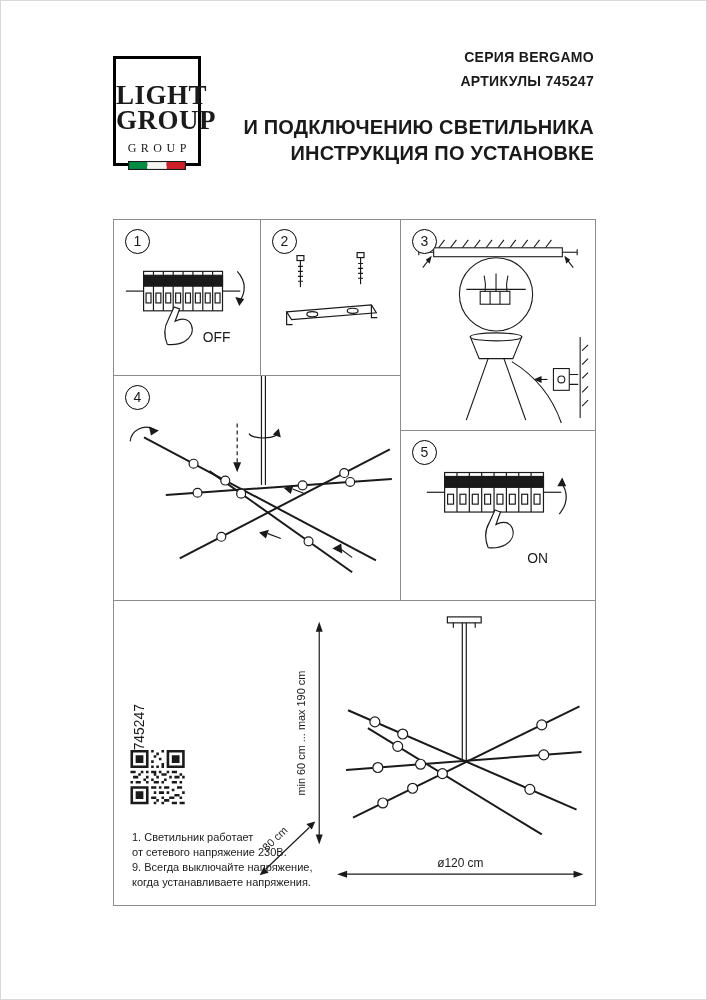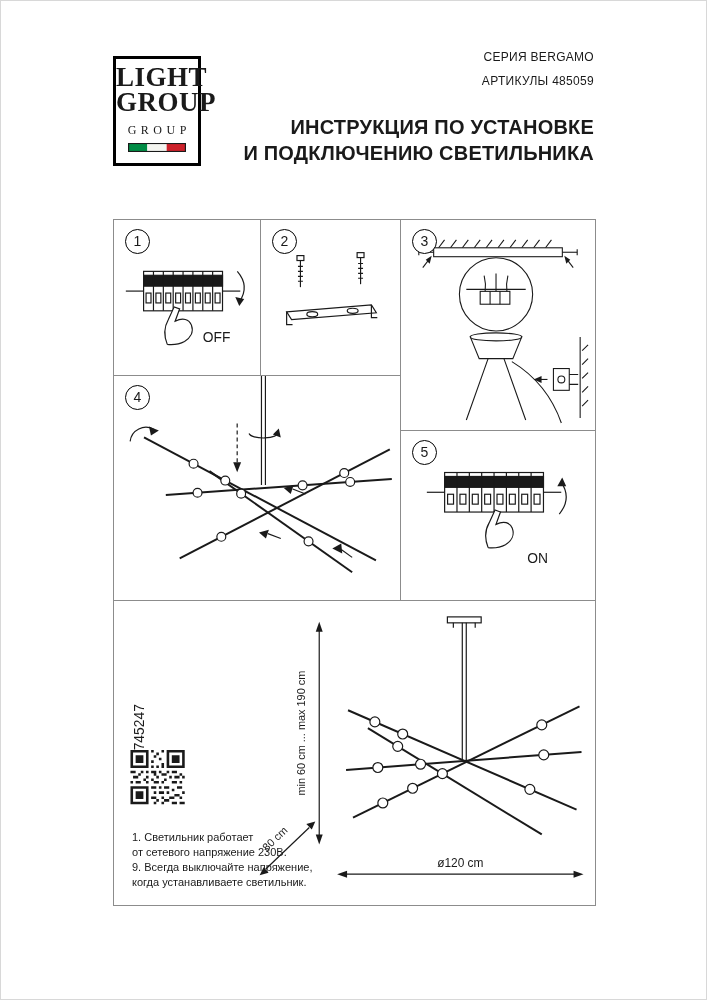--- a/index.html
+++ b/index.html
@@ -11,35 +11,35 @@
     font-family: "Liberation Sans", sans-serif;
     color: #1a1a1a;
     border: 1px solid #d8d8d8;
     overflow: hidden;
   }
   
   .logo {
     position: absolute; left: 112px; top: 55px;
     width: 88px; height: 110px;
     border: 3px solid #000;
-    text-align: center; padding-top: 6px;
+    text-align: center; padding-top: 24px;
     background: #fff;
   }
   .logo-word {
     font-family: "Liberation Serif", serif;
     font-weight: 700; font-size: 27px; line-height: 25px; letter-spacing: 0.5px;
   }
   .logo-group {
     font-family: "Liberation Serif", serif;
     font-size: 12px; letter-spacing: 4.5px; text-indent: 4.5px; margin-top: 8px;
   }
   .logo-flag { display: block; width: 58px; height: 9px; margin: 5px auto 0; }
   
   .header-text { position: absolute; top: 44px; right: 112px; text-align: right; }
-  .series { font-size: 12px; font-weight: 400; line-height: 24px; letter-spacing: 0.3px; }
+  .series { font-size: 14px; font-weight: 700; line-height: 24px; letter-spacing: 0.3px; }
   .titles { margin-top: 21px; }
   .doc-title { font-size: 20px; font-weight: 700; line-height: 26px; letter-spacing: 0.2px; }
   
   .panel { position: absolute; border: 1px solid #8c8c8c; background: #fff; }
   #p1 { left:112px; top:218px; width:148px; height:157px; }
   #p2 { left:259px; top:218px; width:141px; height:157px; }
   #p3 { left:399px; top:218px; width:196px; height:212px; }
   #p4 { left:112px; top:374px; width:288px; height:226px; }
   #p5 { left:399px; top:429px; width:196px; height:171px; }
   #p6 { left:112px; top:599px; width:483px; height:306px; }
@@ -68,24 +68,24 @@
     <svg class="logo-flag" viewBox="0 0 30 5" preserveAspectRatio="none">
       <rect x="0" y="0" width="10" height="5" fill="#008C45"></rect>
       <rect x="10" y="0" width="10" height="5" fill="#F4F5F0"></rect>
       <rect x="20" y="0" width="10" height="5" fill="#CD212A"></rect>
       <rect x="0.3" y="0.3" width="29.4" height="4.4" fill="none" stroke="#1a1a1a" stroke-width="0.6"></rect>
     </svg>
   </div>
 
   <div class="header-text">
     <div class="series">СЕРИЯ BERGAMO</div>
-    <div class="series">АРТИКУЛЫ 485059</div>
+    <div class="series">АРТИКУЛЫ 745247</div>
     <div class="titles">
+      <div class="doc-title">И ПОДКЛЮЧЕНИЮ СВЕТИЛЬНИКА</div>
       <div class="doc-title">ИНСТРУКЦИЯ ПО УСТАНОВКЕ</div>
-      <div class="doc-title">И ПОДКЛЮЧЕНИЮ СВЕТИЛЬНИКА</div>
     </div>
   </div>
 
   <section class="panel" id="p1">
     <div class="badge">1</div>
     <svg class="art" viewBox="0 0 148 157">
       <g fill="none" stroke="#1a1a1a" stroke-width="1.2">
         <line x1="12" y1="72" x2="30" y2="72"></line>
         <line x1="110" y1="72" x2="128" y2="72"></line>
         <rect x="30" y="52" width="80" height="40" fill="#fff"></rect>
@@ -314,17 +314,17 @@
         <rect width="21" height="21" fill="#fff"></rect>
         <path fill-rule="evenodd" d="M0 0h7v7H0zM1 1h5v5H1zM14 0h7v7h-7zM15 1h5v5h-5zM0 14h7v7H0zM1 15h5v5H1z"></path>
         <path d="M2 2h3v3H2zM16 2h3v3h-3zM2 16h3v3H2z"></path>
         <path d="M8 0h1v1H8zM10 1h1v1h-1zM12 0h1v1h-1zM9 2h1v1H9zM11 3h1v1h-1zM8 4h1v1H8zM12 5h1v1h-1zM8 6h1v1H8zM10 6h1v1h-1zM12 6h1v1h-1zM6 8h1v1H6zM6 10h1v1H6zM6 12h1v1H6zM0 8h2v1H0zM3 9h1v1H3zM1 10h2v1H1zM4 8h1v1H4zM5 11h1v1H5zM0 12h1v1H0zM2 12h2v1H2zM8 8h2v1H8zM11 8h1v1h-1zM9 9h1v1H9zM12 9h2v1h-2zM10 10h1v1h-1zM13 11h1v1h-1zM8 11h1v1H8zM9 12h2v1H9zM12 12h1v1h-1zM14 8h1v1h-1zM16 8h2v1h-2zM19 9h1v1h-1zM15 10h1v1h-1zM17 10h2v1h-2zM20 10h1v1h-1zM16 12h2v1h-2zM19 12h1v1h-1zM8 14h2v1H8zM11 14h1v1h-1zM13 14h2v1h-2zM16 15h1v1h-1zM18 14h2v1h-2zM9 16h1v1H9zM11 16h2v1h-2zM14 16h1v1h-1zM17 17h2v1h-2zM20 16h1v1h-1zM8 18h2v1H8zM12 18h1v1h-1zM15 18h2v1h-2zM19 18h1v1h-1zM10 19h1v1h-1zM13 19h2v1h-2zM9 20h1v1H9zM12 20h1v1h-1zM16 20h2v1h-2zM19 20h2v1h-2z"></path>
       </g>
     </svg>
     <div class="notes">
       <div>1. Светильник работает</div>
       <div>от сетевого напряжение 230В.</div>
       <div>9. Всегда выключайте напряжение,</div>
-      <div>когда устанавливаете светильник.</div>
+      <div>когда устанавливаете напряжения.</div>
     </div>
   </section>
 
 </div>
 
 </body></html>

